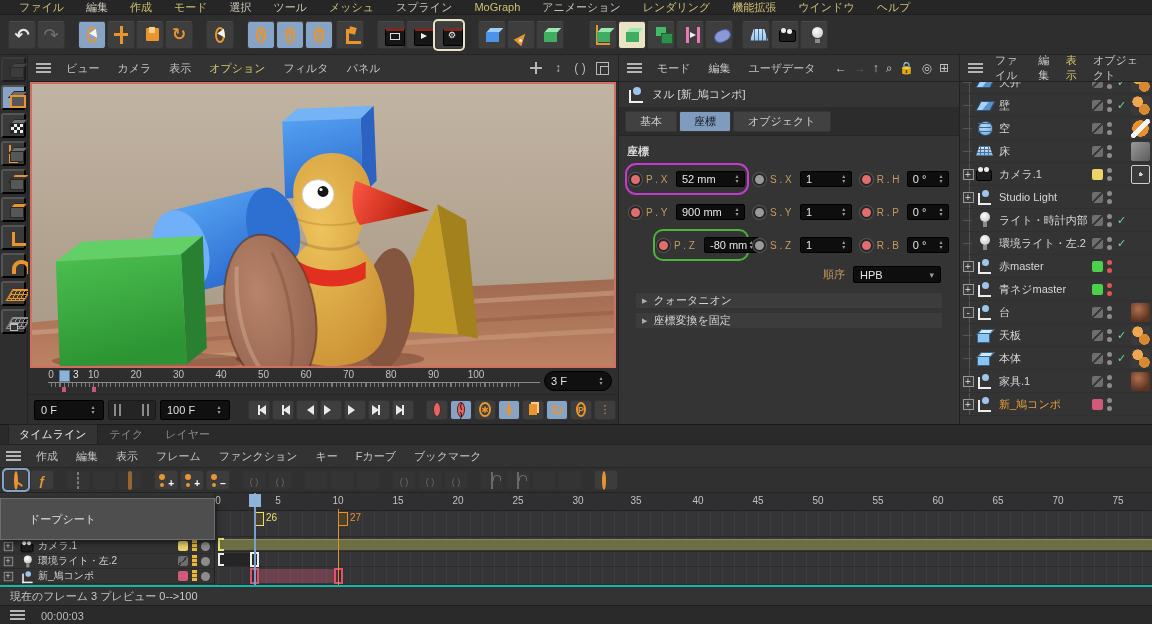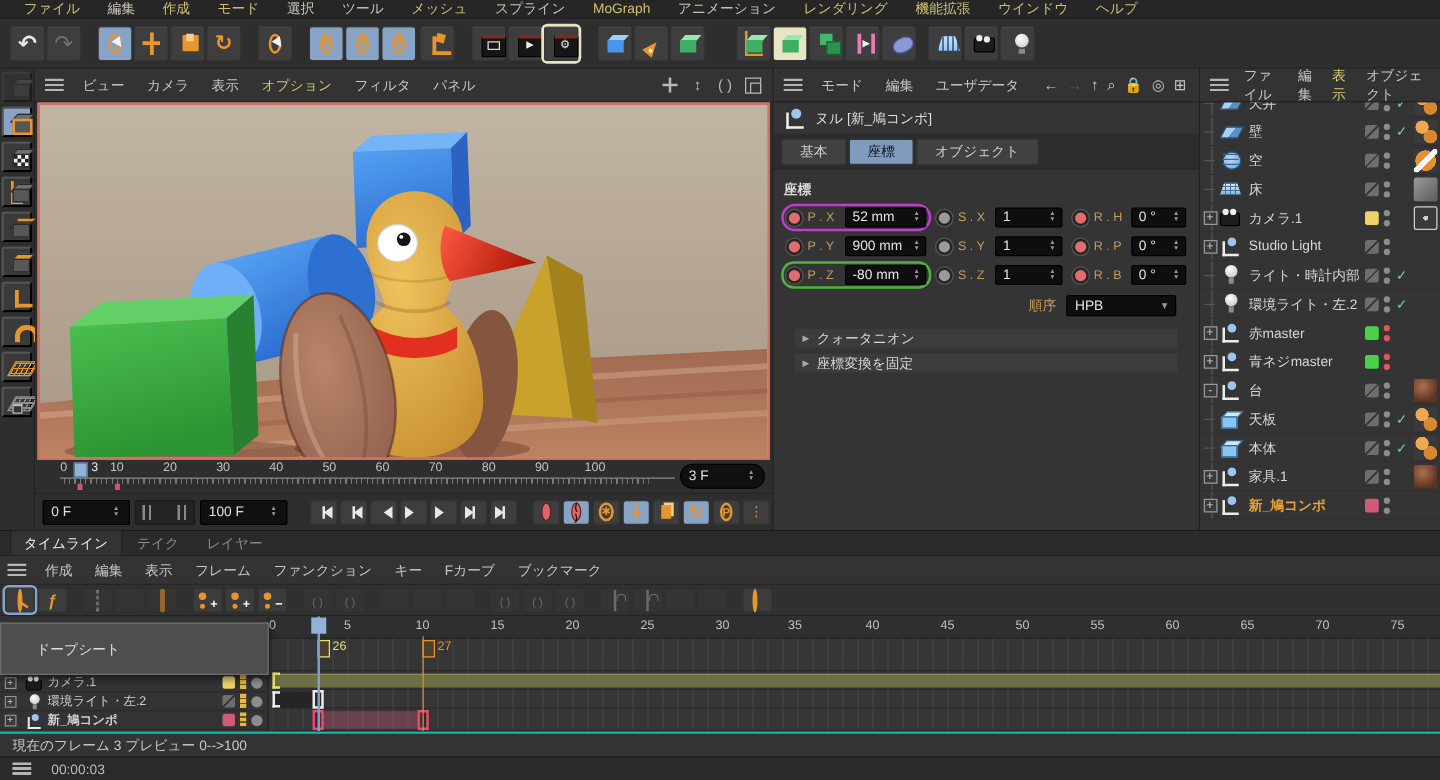--- a/index.html
+++ b/index.html
@@ -129,23 +129,23 @@
   .nullic::before{content:"";position:absolute;left:2px;top:4px;width:12px;height:11px;border-left:2px solid #f0f0f0;border-bottom:2px solid #f0f0f0;}
   .nullic::after{content:"";position:absolute;left:6px;top:1px;width:8px;height:8px;border-radius:50%;background:#9cc4ec;}
   #atabs{display:flex;gap:2px;padding:3px 6px;background:#2c2c2c;border-bottom:1px solid #262626;}
   .atab{padding:2px 14px;background:#414141;border:1px solid #363636;border-radius:2px;color:#cfcfcf;}
   .atab.tab-sel{background:#7f9bbd;color:#10151c;}
   #coordsec{padding:6px 8px 0 8px;}
   .sectitle{color:#dadada;font-weight:700;padding:2px 0 6px 0;}
   #coordgrid{display:flex;gap:4px;}
   .ccol{display:flex;flex-direction:column;gap:5px;}
   .ccol.c1{width:120px}.ccol.c2{width:108px}.ccol.c3{width:98px}
-  .crow{display:flex;align-items:center;gap:4px;height:18px;padding:0 2px;}
+  .crow{display:flex;align-items:center;gap:4px;height:28px;padding:0 2px;}
   .ring-magenta{box-shadow:0 0 0 2px #c43bd0;border-radius:9px;}
-  .ring-green{box-shadow:0 0 0 2px #4db53c;border-radius:8px;}
+  .ring-green{box-shadow:0 0 0 2px #4db53c;border-radius:8px;margin-left:28px;}
   .kdot{width:13px;height:13px;border-radius:50%;flex:none;border:2px solid #262626;box-shadow:0 0 0 1px #555;}
   .dot-red{background:#e06e6e;}
   .dot-gray{background:#9a9a9a;}
   .clab{color:#c89a5c;font-size:10px;white-space:nowrap;flex:none;width:26px;}
   .cfield{flex:1;height:16px;background:#0e0e0e;border:1px solid #000;border-radius:2px;display:flex;align-items:center;padding:0 3px 0 5px;color:#e5e5e5;}
   .cval{font-style:normal;font-size:11px;white-space:nowrap;}
   #orderrow{display:flex;align-items:center;justify-content:flex-end;gap:8px;padding:7px 10px 6px 0;}
   .olab{color:#c89a5c;}
   .oselect{width:88px;height:17px;background:#0e0e0e;border:1px solid #000;border-radius:2px;display:flex;align-items:center;padding:0 6px;color:#e5e5e5;}
   .oselect::after{content:"▾";margin-left:auto;color:#999;font-size:9px;}
@@ -171,21 +171,21 @@
   .ic-floorg::after{content:"";position:absolute;left:0;top:4px;width:17px;height:10px;background:repeating-linear-gradient(90deg,#46749e 0 1px,transparent 1px 4px),repeating-linear-gradient(#46749e 0 1px,transparent 1px 3px);clip-path:polygon(20% 0,80% 0,100% 100%,0 100%);}
   .ic-camera::before{content:"";position:absolute;left:0px;top:5px;width:14px;height:9px;background:#1d1d1d;border:1px solid #000;border-radius:2px;}
   .ic-camera::after{content:"";position:absolute;left:2px;top:2px;width:5px;height:5px;border-radius:50%;background:#ededed;box-shadow:6px 0 0 #ededed;}
   .ic-null::before{content:"";position:absolute;left:2px;top:5px;width:11px;height:10px;border-left:2px solid #ececec;border-bottom:2px solid #ececec;}
   .ic-null::after{content:"";position:absolute;left:6px;top:2px;width:7px;height:7px;border-radius:50%;background:#9cc4ec;}
   .ic-light::before{content:"";position:absolute;left:4px;top:1px;width:10px;height:10px;border-radius:50%;background:radial-gradient(circle at 40% 35%,#ffffff,#b8b8b8);}
   .ic-light::after{content:"";position:absolute;left:7px;top:11px;width:4px;height:5px;background:#8a8a8a;}
   .ic-cube::before{content:"";position:absolute;left:3px;top:3px;width:11px;height:4px;background:#cfe8fa;transform:skewX(-42deg);border:1px solid #35628c;}
   .ic-cube::after{content:"";position:absolute;left:1px;top:7px;width:11px;height:8px;background:#8ac4f0;border:1px solid #35628c;}
   .oname{color:#d6d6d6;white-space:nowrap;overflow:hidden;flex:1;}
-  .nm-orange{color:#e8a13c;font-weight:bold;}
+  .nm-orange{color:#e8a13c;}
   .obadges{display:flex;align-items:center;gap:4px;flex:none;margin-left:2px;}
   .vsq{width:11px;height:11px;border-radius:2px;}
   .sq-slash{background:linear-gradient(135deg,#6e6e6e 45%,#3a3a3a 45% 55%,#6e6e6e 55%);}
   .sq-yellow{background:#ecd469;}
   .sq-green{background:#4ad04a;}
   .sq-pink{background:#d05a78;}
   .ddots{width:5px;height:13px;position:relative;}
   .ddots::before{content:"";position:absolute;left:0;top:0;width:5px;height:5px;border-radius:50%;background:#8c8c8c;}
   .ddots::after{content:"";position:absolute;left:0;bottom:0;width:5px;height:5px;border-radius:50%;background:#8c8c8c;}
   .dots-red.ddots::before,.dots-red.ddots::after{background:#e05555;}

